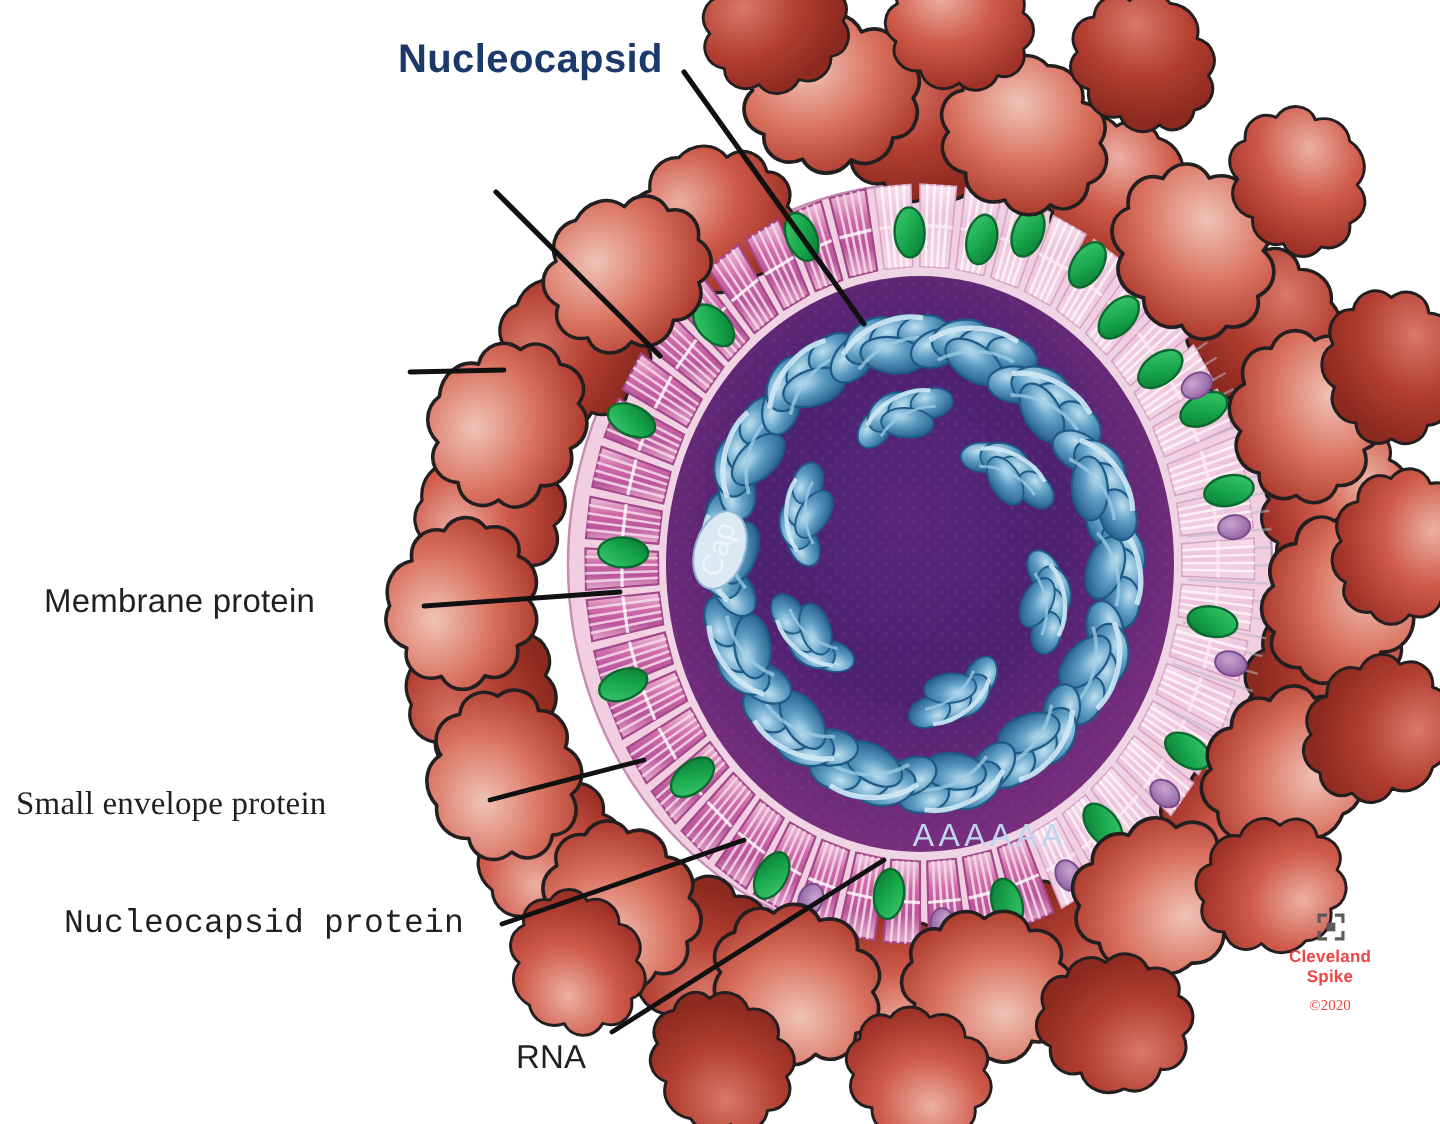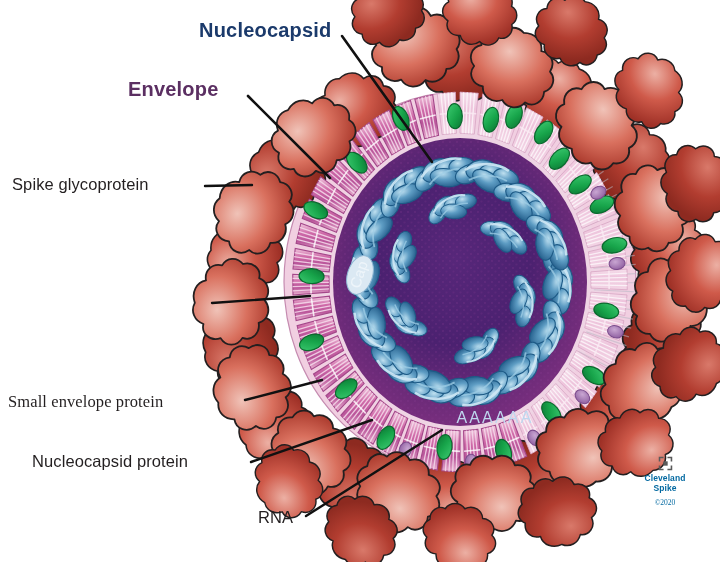--- a/index.html
+++ b/index.html
@@ -9,24 +9,24 @@
   #art{position:absolute;left:0;top:0;width:720px;height:562px;}
   .lbl{position:absolute;white-space:nowrap;color:#231f20;
        font-family:"Liberation Sans", sans-serif;}
   .lbl-plain{font-size:16.5px;font-weight:400;letter-spacing:.1px;}
   .lbl-bold{font-weight:700;font-size:20px;letter-spacing:.2px;}
   #t-nucleocapsid{left:163px;top:19px;color:#1b3a6b;margin-left:36px;}
   #t-envelope{left:128px;top:78px;color:#5b2f62;}
   #t-spike{left:12px;top:175px;}
   #t-membrane{left:22px;top:292px;}
   #t-smallenv{left:8px;top:392px;font-family:Liberation Serif, serif;}
-  #t-nucprot{left:32px;top:452px;}
-  #t-rna{left:258px;top:508px;}
+  #t-nucprot{left:32px;top:452px;font-family:Liberation Mono, monospace;}
+  #t-rna{left:258px;top:520px;}
   #brand{position:absolute;left:636px;top:456px;width:58px;text-align:center;
-         color:#0369a1;line-height:1.12;}
+         color:#ef4444;line-height:1.12;}
   #brand .bn{font-size:8.5px;font-weight:700;letter-spacing:.1px;}
   #brand .bc{font-size:7.5px;font-weight:400;margin-top:6px;font-family:Liberation Serif, serif;}
   #brand .mark{width:15px;height:15px;margin:0 auto 3px auto;position:relative;}
 </style>
 </head>
 <body>
 
 <div id="stage">
 
   <svg id="art" viewBox="0 0 720 562" aria-hidden="true">
@@ -712,22 +712,21 @@
         <line x1="251" y1="462" x2="372" y2="420" stroke-width="2.4"></line>
         <line x1="306" y1="516" x2="442" y2="430" stroke-width="2.4"></line>
       </g>
 
       <text id="svg-cap" x="360" y="275" transform="rotate(-72 360 275)" fill="#eef5fa" font-family="Liberation Sans, sans-serif" font-size="15" font-weight="400" text-anchor="middle" dominant-baseline="middle">Cap</text>
       <text id="svg-polya" x="495" y="423" fill="#bed6ee" font-family="Liberation Sans, sans-serif" font-size="16" letter-spacing="2.2" text-anchor="middle">AAAAAA</text>
     </g>
   </svg>
 
   <div class="lbl lbl-bold" id="t-nucleocapsid">Nucleocapsid</div>
-  <div class="lbl lbl-bold" id="t-envelope">Envelope</div>
-  <div class="lbl lbl-plain" id="t-spike">Spike glycoprotein</div>
+  <div class="lbl lbl-plain" id="t-membrane">Membrane protein</div>
   <div class="lbl lbl-plain" id="t-smallenv">Small envelope protein</div>
   <div class="lbl lbl-plain" id="t-nucprot">Nucleocapsid protein</div>
   <div class="lbl lbl-plain" id="t-rna">RNA</div>
 
   <div id="brand">
     <div class="mark">
       <svg viewBox="0 0 20 20" width="15" height="15">
         <path d="M1,1 L7.4,1 L7.4,3.1 L3.1,3.1 L3.1,7.4 L1,7.4 Z" fill="#5a5a5a"></path>
         <path d="M19,1 L19,7.4 L16.9,7.4 L16.9,3.1 L12.6,3.1 L12.6,1 Z" fill="#5a5a5a"></path>
         <path d="M1,19 L1,12.6 L3.1,12.6 L3.1,16.9 L7.4,16.9 L7.4,19 Z" fill="#5a5a5a"></path>

